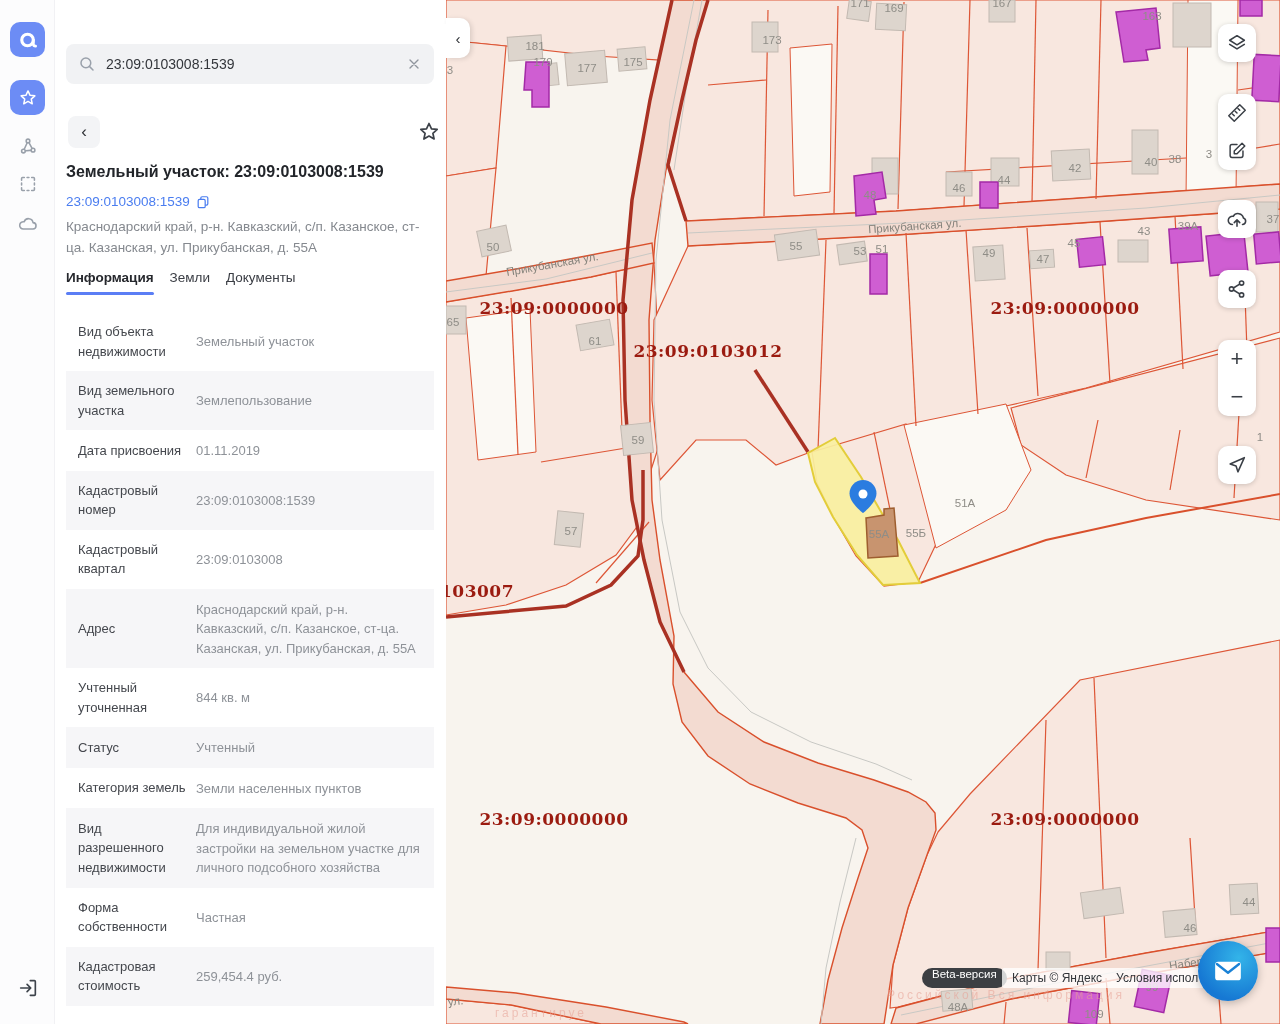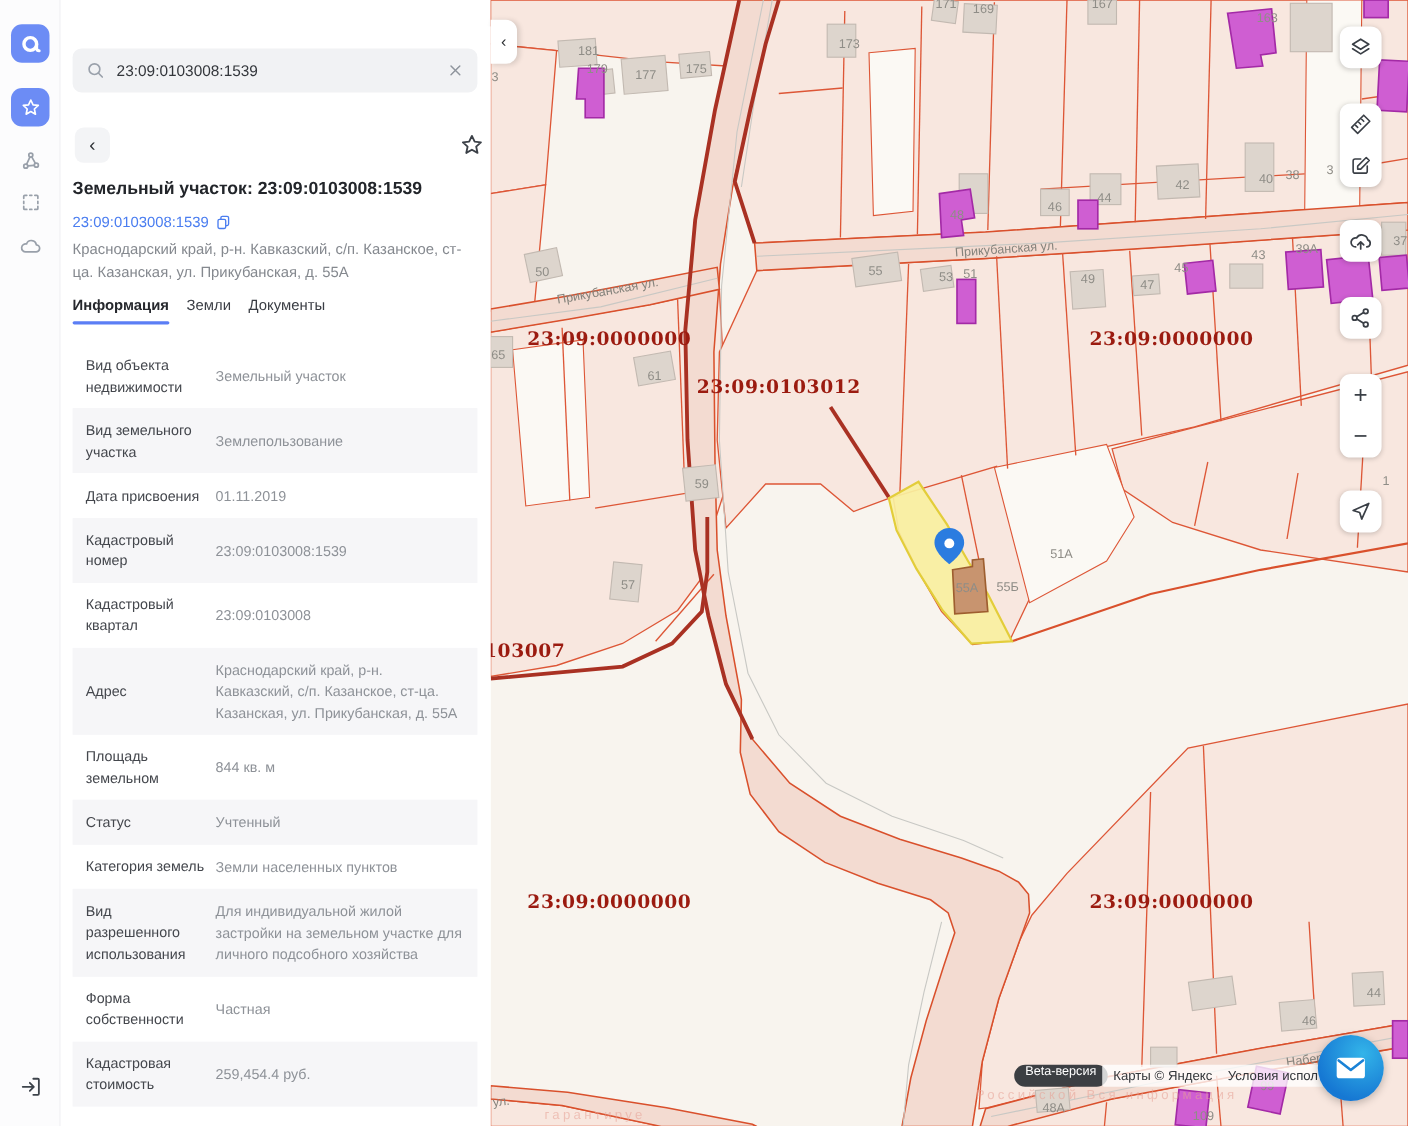--- a/index.html
+++ b/index.html
@@ -405,33 +405,33 @@
       </div>
       <div class="irow">
         <div class="lbl">Кадастровый квартал</div>
         <div class="val">23:09:0103008</div>
       </div>
       <div class="irow alt">
         <div class="lbl">Адрес</div>
         <div class="val">Краснодарский край, р-н. Кавказский, с/п. Казанское, ст-ца. Казанская, ул. Прикубанская, д. 55А</div>
       </div>
       <div class="irow">
-        <div class="lbl">Площадь земельном</div>
+        <div class="lbl">Учтенный уточненная</div>
         <div class="val">844 кв. м</div>
       </div>
       <div class="irow alt">
         <div class="lbl">Статус</div>
         <div class="val">Учтенный</div>
       </div>
       <div class="irow">
         <div class="lbl">Категория земель</div>
         <div class="val">Земли населенных пунктов</div>
       </div>
       <div class="irow alt">
-        <div class="lbl">Вид разрешенного использования</div>
+        <div class="lbl">Вид разрешенного недвижимости</div>
         <div class="val">Для индивидуальной жилой застройки на земельном участке для личного подсобного хозяйства</div>
       </div>
       <div class="irow">
         <div class="lbl">Форма собственности</div>
         <div class="val">Частная</div>
       </div>
       <div class="irow alt">
         <div class="lbl">Кадастровая стоимость</div>
         <div class="val">259,454.4 руб.</div>
       </div>

